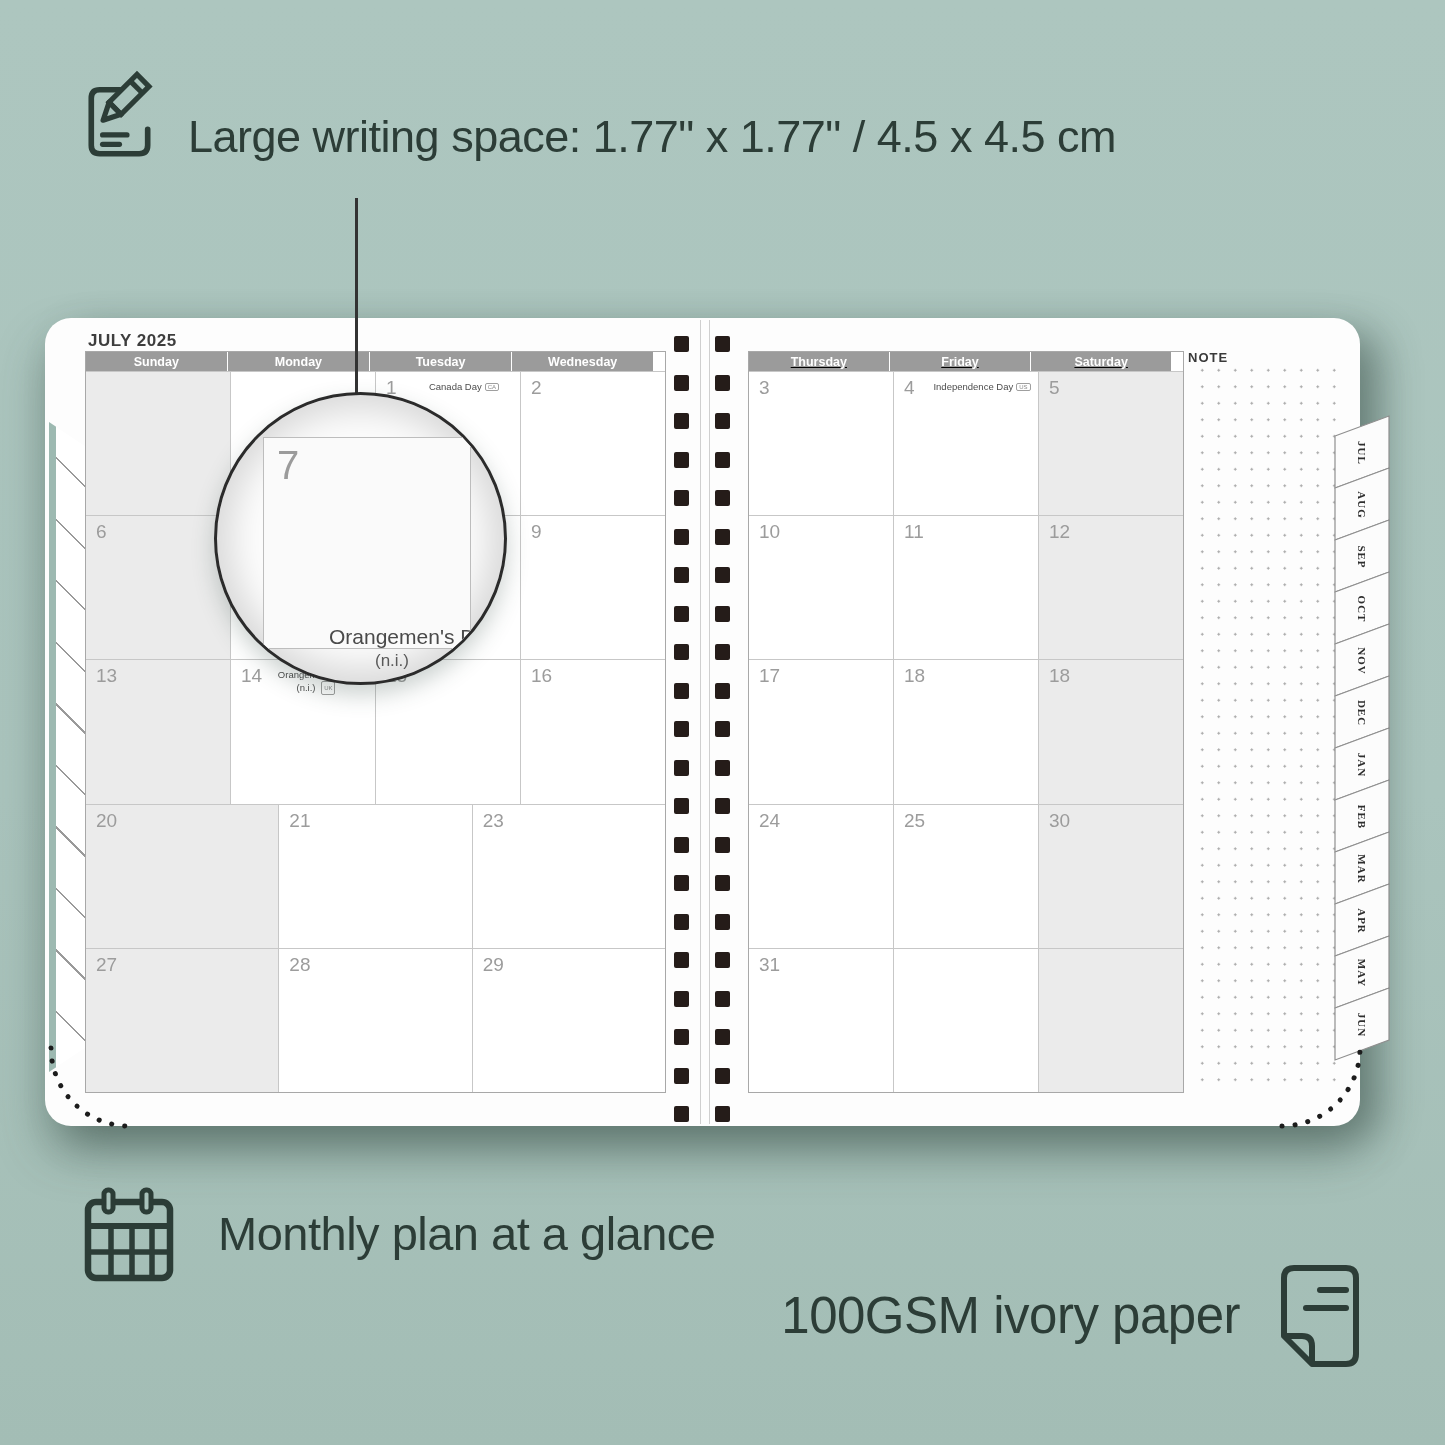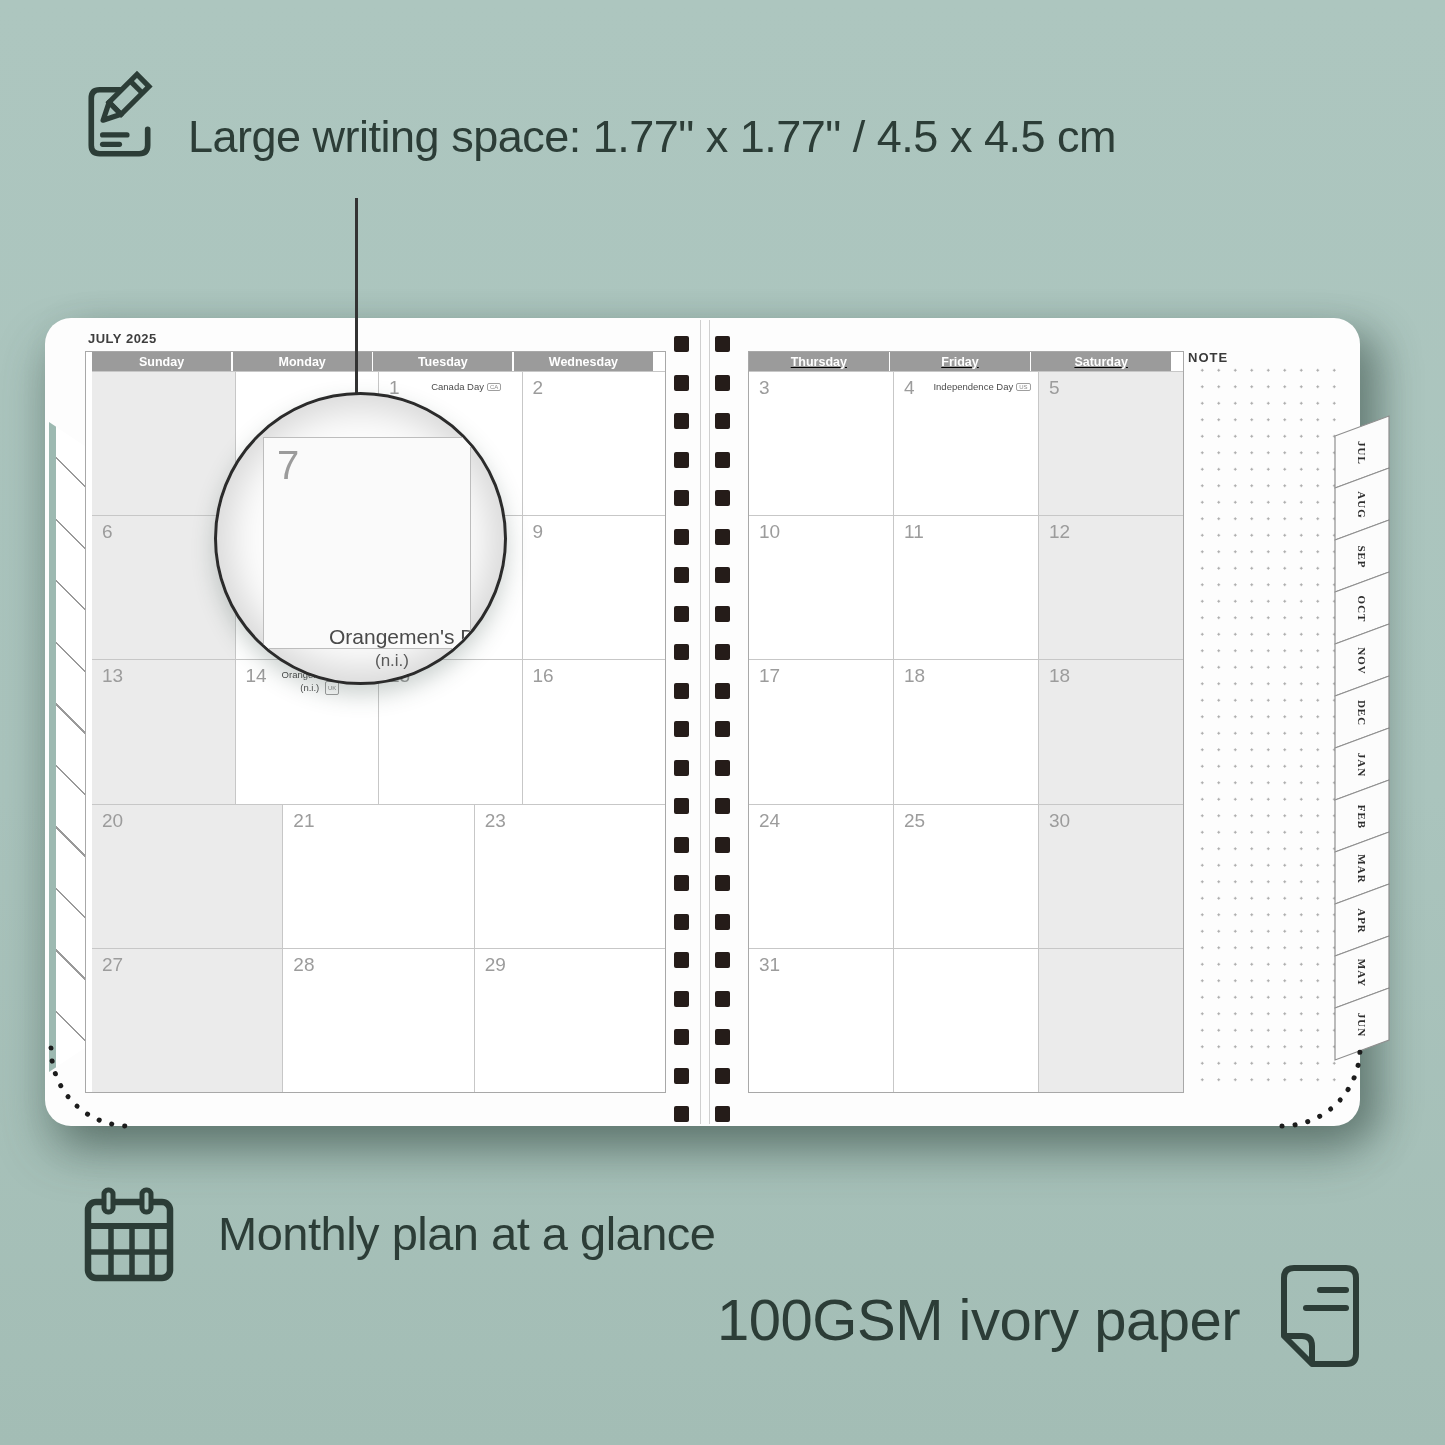--- a/index.html
+++ b/index.html
@@ -29,31 +29,31 @@
     z-index:2;
   }
   .hatch {
     left:4px; top:104px; width:68px; height:650px;
     border-left:7px solid #9db9b1;
     background:
       repeating-linear-gradient(45deg, transparent 0 42px, #9a9a9a 42px 43.5px);
     clip-path:polygon(0 0,100% 7%,100% 93%,0 100%);
     background-color:#fff;
   }
-  .month-title { left:43px; top:13px; font-size:13px; font-weight:bold; color:#3e3e3e; letter-spacing:.5px; }
+  .month-title { left:43px; top:13px; font-size:17px; font-weight:bold; color:#3e3e3e; letter-spacing:.5px; }
   .note-label { left:1143px; top:30px; font-size:13px; font-weight:bold; color:#3a3a3a; letter-spacing:1px; background:#fdfdfd; padding:2px 6px 2px 0; z-index:2;}
   .dotgrid {
     left:1145px; top:38px; width:158px; height:728px;
     background-image:radial-gradient(#a8a8a8 1.1px, transparent 1.25px);
     background-size:16.5px 16.5px; background-position:4px 6px;
   }
 
   
   .grid { position:absolute; top:33px; border:1.5px solid #a8a8a8; background:#fff; }
-  .grid-left  { left:40px;  width:581px;padding-left:6px; }
+  .grid-left  { left:40px;  width:581px; }
   .grid-right { left:703px; width:436px;text-decoration:underline; }
   .hrow { display:flex; height:19px; background:#fff; }
   .hcell {
     flex:1; background:#9b9b9b; color:#fff; font-size:12.5px; font-weight:bold;
     display:flex; align-items:center; justify-content:center;
     margin-right:1.5px;
   }
   .hcell:last-child { margin-right:12px; }
   .wrow { display:flex; height:144.2px; }
   .cell { flex:1; position:relative; border-right:1px solid #c7c7c7; border-top:1px solid #c7c7c7; background:#fff; }
@@ -85,21 +85,21 @@
     box-shadow:0 10px 22px rgba(52,74,67,.25), inset 0 0 34px 14px rgba(0,0,0,.14);
   }
   .mag-square { position:absolute; left:46px; top:42px; width:208px; height:212px; border:1.5px solid #bdbdbd; background:#fafafa; }
   .mag-day { position:absolute; left:60px; top:48px; font-size:40px; color:#9b9b9b; }
   .mag-line1 { position:absolute; left:112px; top:230px; font-size:21px; color:#4a4a4a; white-space:nowrap; }
   .mag-line2 { position:absolute; left:158px; top:256px; font-size:17px; color:#5a5a5a; white-space:nowrap; }
 
   
   .cal-icon { left:80px; top:1186px; width:100px; height:100px; }
   .monthly-label { left:218px; top:1206px; font-size:47px; font-weight:500; color:#2c3d37; letter-spacing:-0.5px; }
-  .paper-label { left:0; top:1286px; width:1240px; text-align:right; font-size:58px; font-weight:500; color:#2c3d37; letter-spacing:-0.5px; }
+  .paper-label { left:0; top:1286px; width:1240px; text-align:right; font-size:51px; font-weight:500; color:#2c3d37; letter-spacing:-0.5px; }
   .paper-icon { left:1268px; top:1262px; width:100px; height:108px; }
 </style>
 </head>
 <body>
 
 <svg class="abs hero-icon" viewBox="0 0 100 100">
   <path d="M60 20 H21 Q12 20 12 29 V79 Q12 88 21 88 H63 Q72 88 72 79 V62" fill="none" stroke="#2c3d37" stroke-width="6" stroke-linecap="round"></path>
   <g transform="translate(67,10) rotate(45)">
     <rect x="-9" y="0" width="18" height="42" fill="#aac4bd" stroke="#2c3d37" stroke-width="5.5"></rect>
     <path d="M-9 42 L0 60 L9 42 Z" fill="#aac4bd" stroke="#2c3d37" stroke-width="5.5" stroke-linejoin="round"></path>

